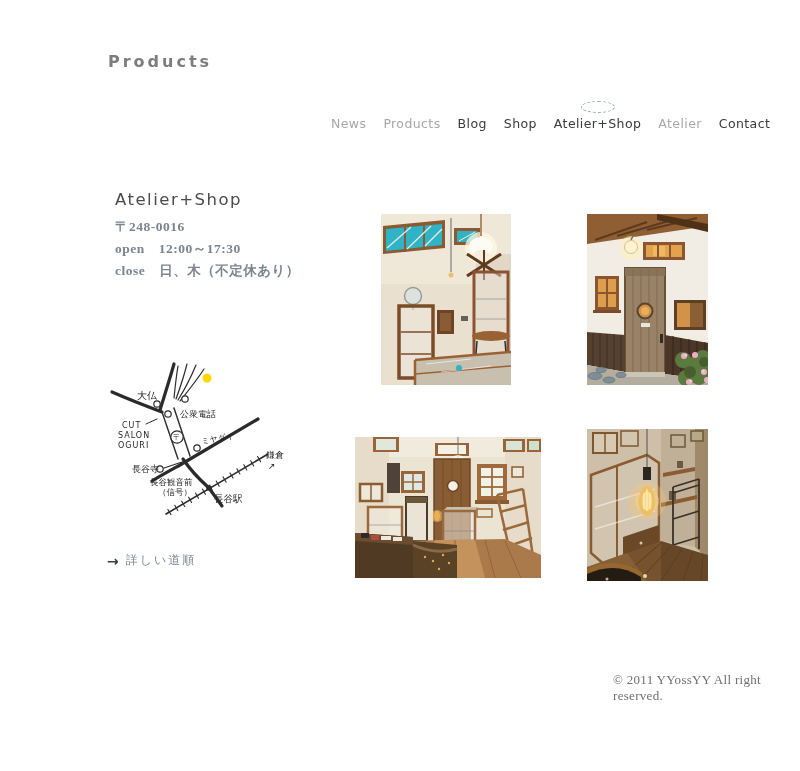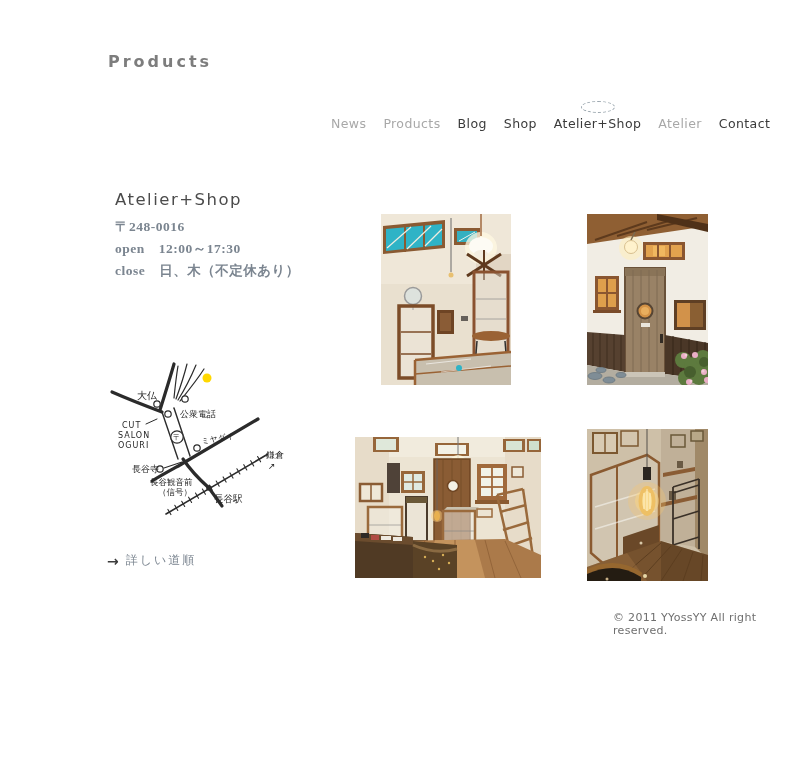--- a/index.html
+++ b/index.html
@@ -43,22 +43,23 @@
     font-family:"Liberation Serif","DejaVu Serif",serif;
     font-size:12px;color:#7b8590;letter-spacing:2px;
   }
   .photo{position:absolute;}
   .photo svg{display:block;width:100%;height:100%;}
   .photo1{left:381px;top:214px;width:130px;height:171px;}
   .photo2{left:587px;top:214px;width:121px;height:171px;}
   .photo3{left:355px;top:437px;width:186px;height:141px;}
   .photo4{left:587px;top:429px;width:121px;height:152px;}
   .copyright{
-    position:absolute;left:613px;top:611px;font-size:11px;color:#6f6f6f;
+    position:absolute;left:613px;top:672px;font-size:13px;color:#6f6f6f;
     letter-spacing:0.3px;
+    font-family:Liberation Serif, serif;
   }
 </style>
 </head>
 <body>
 
 <div class="logo">Products</div>
 
 <nav class="nav">
   <span class="nav-item muted">News</span>
   <span class="nav-item muted">Products</span>

